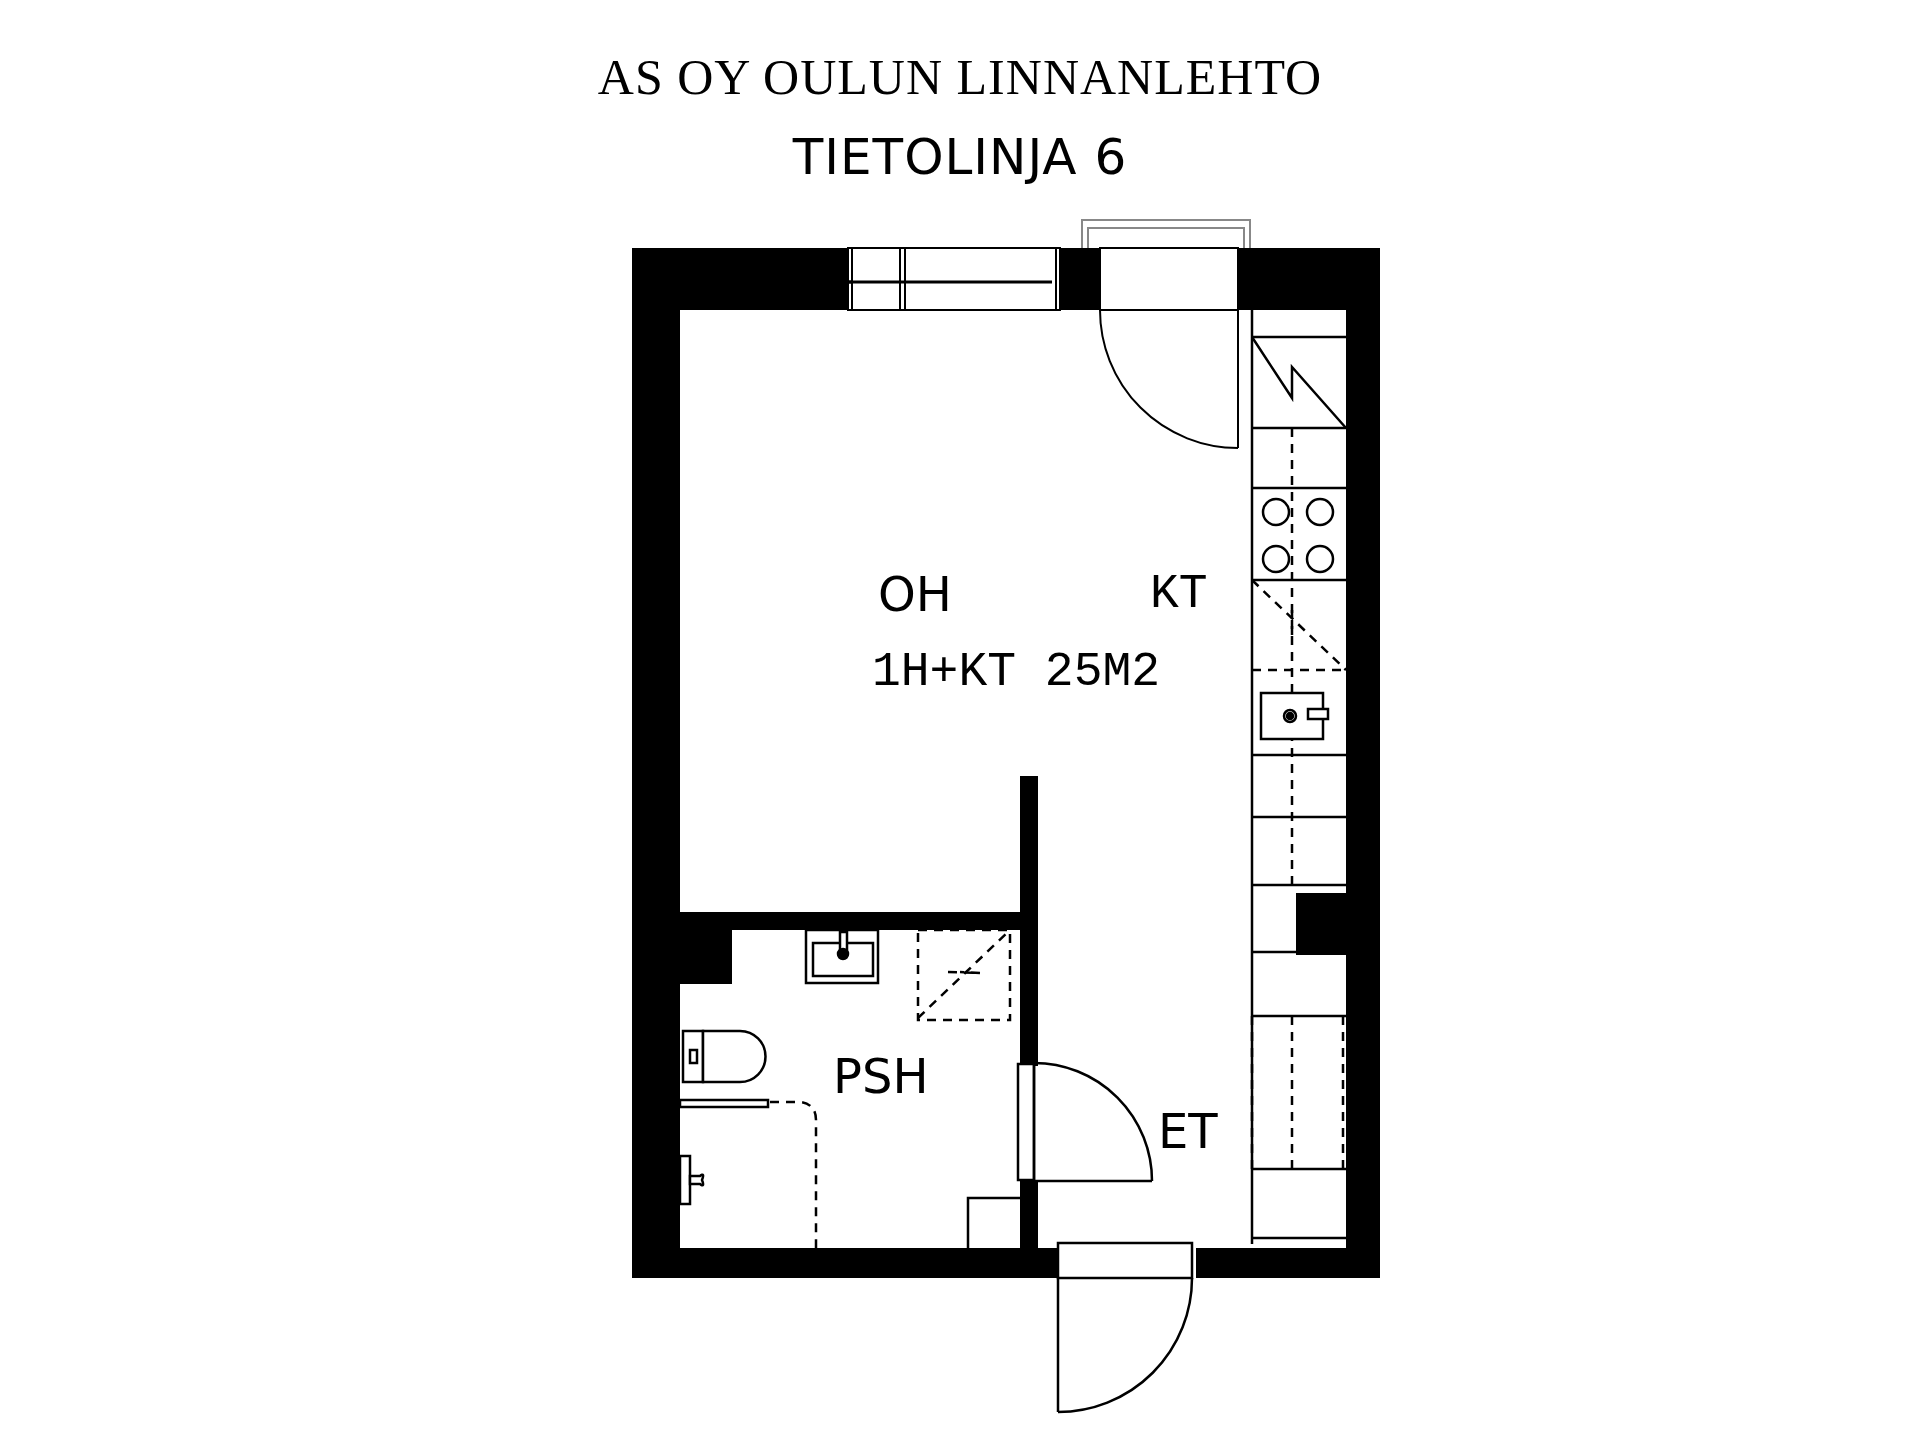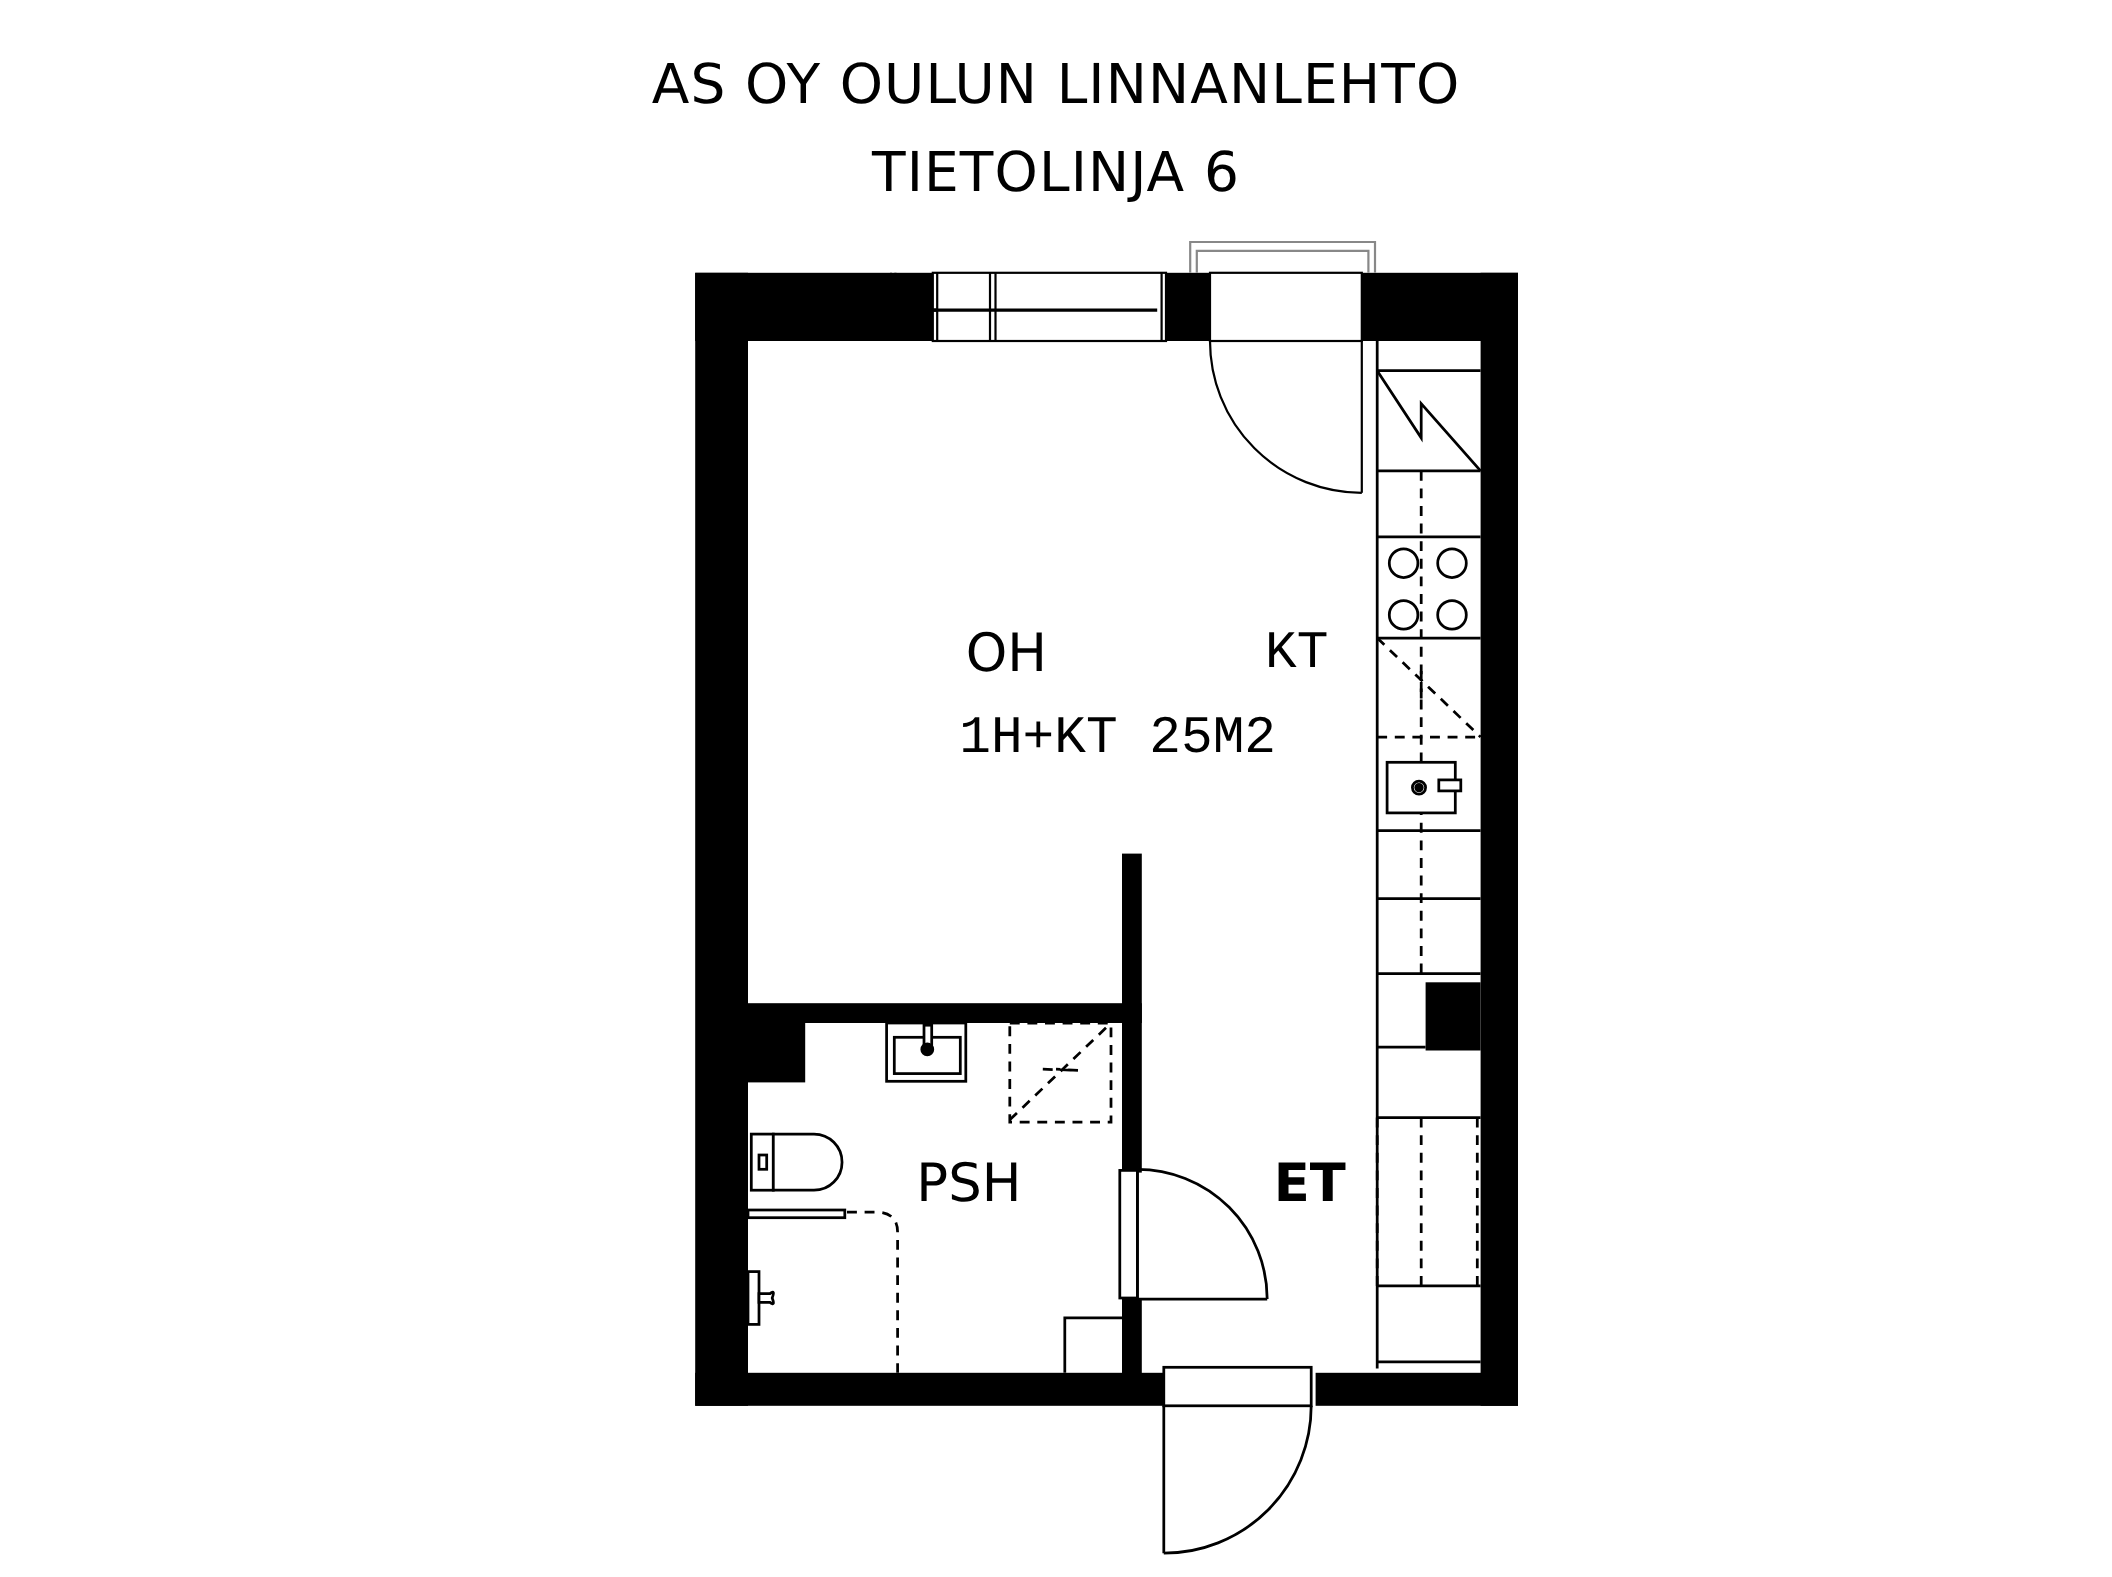--- a/index.html
+++ b/index.html
@@ -1,28 +1,28 @@
 <!DOCTYPE html>
 <html><head>
   <meta charset="utf-8">
   <style>
     html, body { margin: 0; padding: 0; background: #ffffff; }
     body { width: 1920px; height: 1434px; position: relative; overflow: hidden;
            font-family: "DejaVu Sans", "Liberation Sans", sans-serif; color: #000; }
     .title { position: absolute; left: 0; width: 1920px; text-align: center;
              font-size: 50px; letter-spacing: 1px; font-weight: normal; }
-    #title-1 { top: 48px; }
+    #title-1 { top: 48px; font-family: Liberation Serif, serif; }
     #title-2 { top: 128px; }
     svg.plan { position: absolute; left: 0; top: 0; }
     .lbl { position: absolute; font-size: 48px; line-height: 1; white-space: nowrap; }
     #lbl-oh { left: 878px; top: 570px; text-align: center; }
     #lbl-kt { left: 1150px; top: 570px; font-family: Liberation Mono, monospace; }
     #lbl-area { left: 872px; top: 648px; font-family: Liberation Mono, monospace; }
     #lbl-psh { left: 833px; top: 1052px; }
-    #lbl-et { left: 1158px; top: 1052px; font-weight: bold; }
+    #lbl-et { left: 1158px; top: 1107px; }
   </style>
 </head>
 <body>
 
 <div class="title" id="title-1">AS OY OULUN LINNANLEHTO</div>
 <div class="title" id="title-2">TIETOLINJA 6</div>
 
 <svg class="plan" width="1920" height="1434" viewBox="0 0 1920 1434" xmlns="http://www.w3.org/2000/svg">
 
   <g fill="#000">

